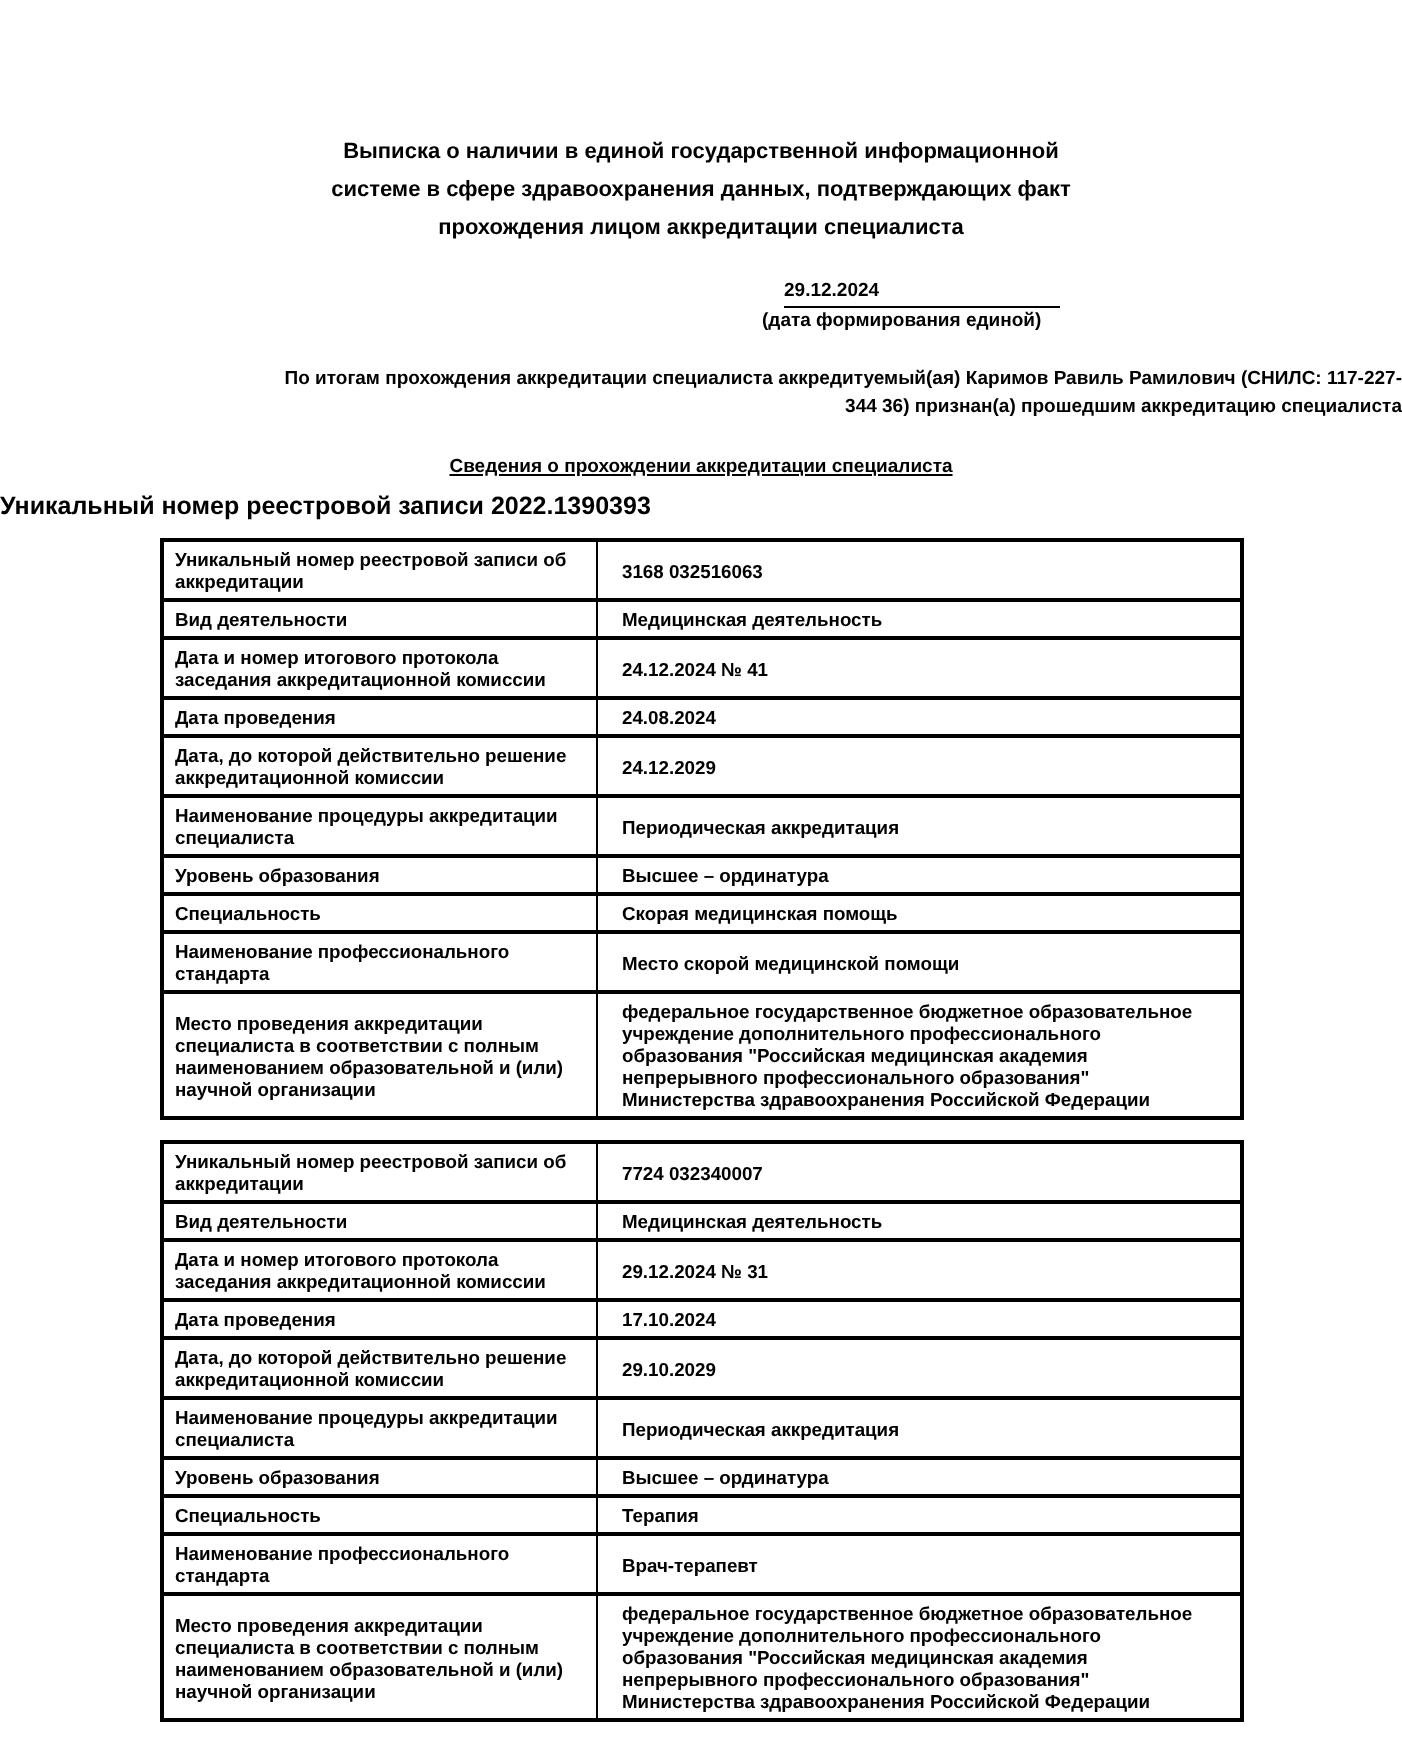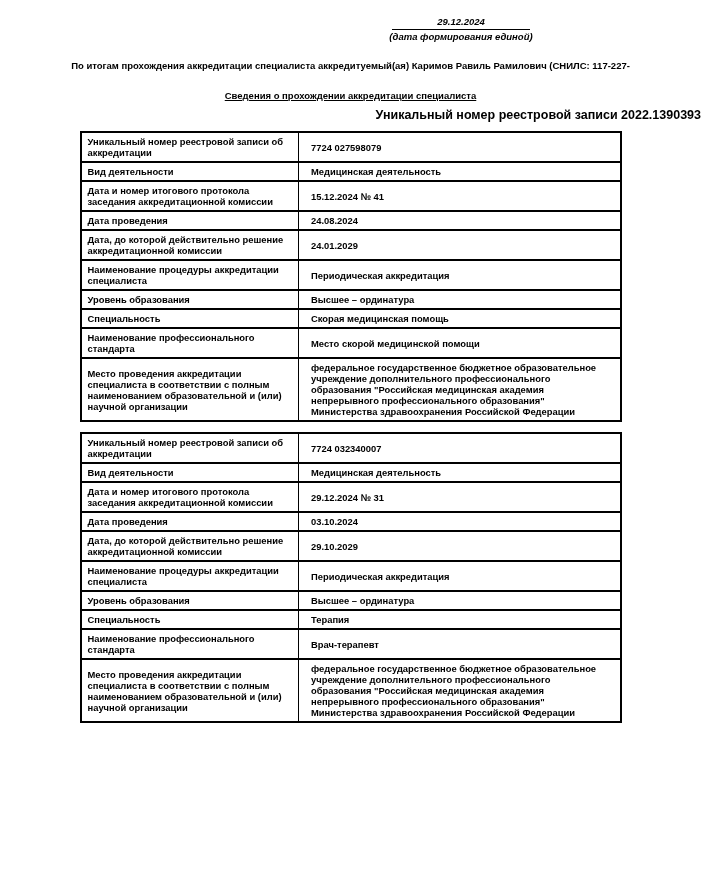--- a/index.html
+++ b/index.html
@@ -18,49 +18,47 @@
   .title-block {
     margin-top: 67px;
     text-align: center;
     font-size: 11px;
     font-weight: bold;
     line-height: 19px;
   }
   .date-block {
     width: 160px;
     margin: 16px 16px 0 381px;
-    text-align: center;
     font-size: 9.5px;
     font-weight: bold;
-    font-style: italic;
   }
   .date-value {
     width: 138px;
     margin: 0 auto;
     padding-bottom: 2px;
     border-bottom: 1.5px solid #000;
   }
   .date-caption { padding-top: 1px; }
   .intro-block {
     margin-top: 17px;
-    text-align: center;
+    text-align: right;
     font-size: 9.5px;
     font-weight: bold;
     line-height: 14px;
   }
   .section-heading {
     margin-top: 17px;
     text-align: center;
     font-size: 9.5px;
     font-weight: bold;
   }
   .section-heading span { text-decoration: underline; }
   .registry-heading {
     margin-top: 7px;
-    text-align: right;
+    text-align: left;
     font-size: 12.5px;
     font-weight: bold;
   }
   table.acc-table {
     width: 542px;
     margin: 9px auto 0 auto;
     border-collapse: collapse;
     border: 2px solid #000;
     font-size: 9.4px;
     font-weight: bold;
@@ -77,57 +75,63 @@
     padding: 3px 4px 3px 6px;
   }
   table.acc-table td.label { width: 218px; }
   table.acc-table td.value { padding-left: 12px; padding-right: 6px; }
 </style>
 </head>
 <body>
 
 <div class="page">
 
+  <div class="title-block">
+    <div>Выписка о наличии в единой государственной информационной</div>
+    <div>системе в сфере здравоохранения данных, подтверждающих факт</div>
+    <div>прохождения лицом аккредитации специалиста</div>
+  </div>
 
   <div class="date-block">
     <div class="date-value">29.12.2024</div>
     <div class="date-caption">(дата формирования единой)</div>
   </div>
 
   <div class="intro-block">
     <div>По итогам прохождения аккредитации специалиста аккредитуемый(ая) Каримов Равиль Рамилович (СНИЛС: 117-227-</div>
+    <div>344 36) признан(а) прошедшим аккредитацию специалиста</div>
   </div>
 
   <div class="section-heading">
     <span>Сведения о прохождении аккредитации специалиста</span>
   </div>
 
   <div class="registry-heading">Уникальный номер реестровой записи 2022.1390393</div>
 
   <table class="acc-table">
     <tbody>
         <tr>
           <td class="label">Уникальный номер реестровой записи об аккредитации</td>
-          <td class="value">7724 027598079</td>
+          <td class="value">3168 032516063</td>
         </tr>
         <tr>
           <td class="label">Вид деятельности</td>
           <td class="value">Медицинская деятельность</td>
         </tr>
         <tr>
           <td class="label">Дата и номер итогового протокола заседания аккредитационной комиссии</td>
-          <td class="value">15.12.2024 № 41</td>
+          <td class="value">24.12.2024 № 41</td>
         </tr>
         <tr>
           <td class="label">Дата проведения</td>
           <td class="value">24.08.2024</td>
         </tr>
         <tr>
           <td class="label">Дата, до которой действительно решение аккредитационной комиссии</td>
-          <td class="value">24.01.2029</td>
+          <td class="value">24.12.2029</td>
         </tr>
         <tr>
           <td class="label">Наименование процедуры аккредитации специалиста</td>
           <td class="value">Периодическая аккредитация</td>
         </tr>
         <tr>
           <td class="label">Уровень образования</td>
           <td class="value">Высшее – ординатура</td>
         </tr>
         <tr>
@@ -154,21 +158,21 @@
         <tr>
           <td class="label">Вид деятельности</td>
           <td class="value">Медицинская деятельность</td>
         </tr>
         <tr>
           <td class="label">Дата и номер итогового протокола заседания аккредитационной комиссии</td>
           <td class="value">29.12.2024 № 31</td>
         </tr>
         <tr>
           <td class="label">Дата проведения</td>
-          <td class="value">03.10.2024</td>
+          <td class="value">17.10.2024</td>
         </tr>
         <tr>
           <td class="label">Дата, до которой действительно решение аккредитационной комиссии</td>
           <td class="value">29.10.2029</td>
         </tr>
         <tr>
           <td class="label">Наименование процедуры аккредитации специалиста</td>
           <td class="value">Периодическая аккредитация</td>
         </tr>
         <tr>

